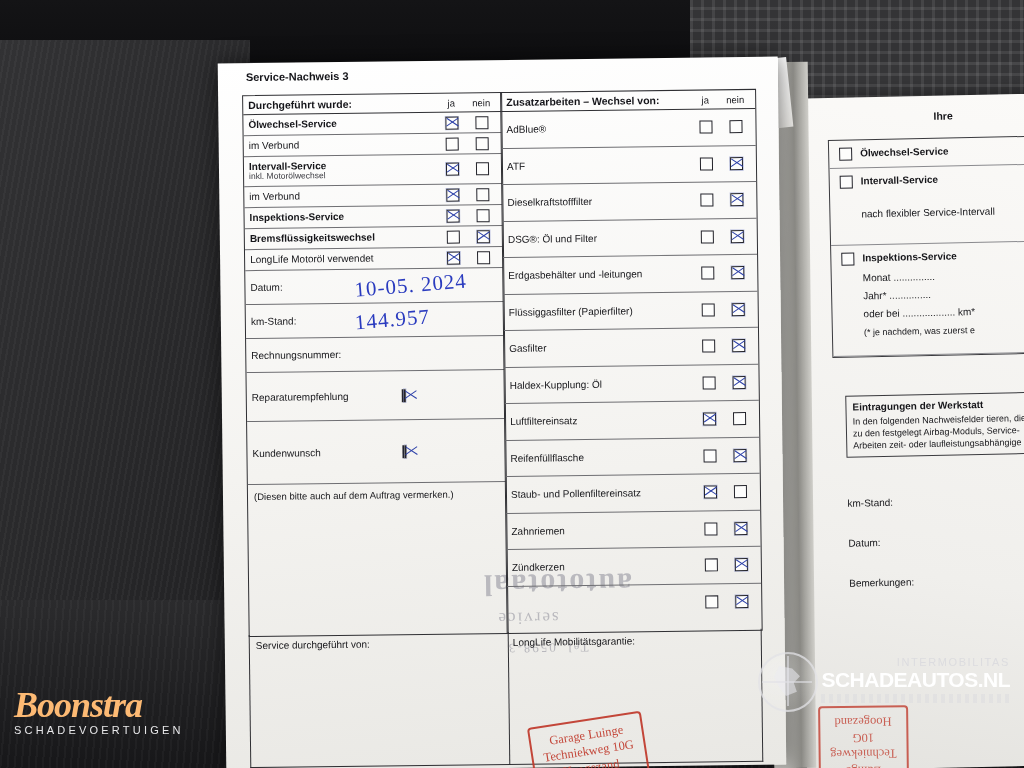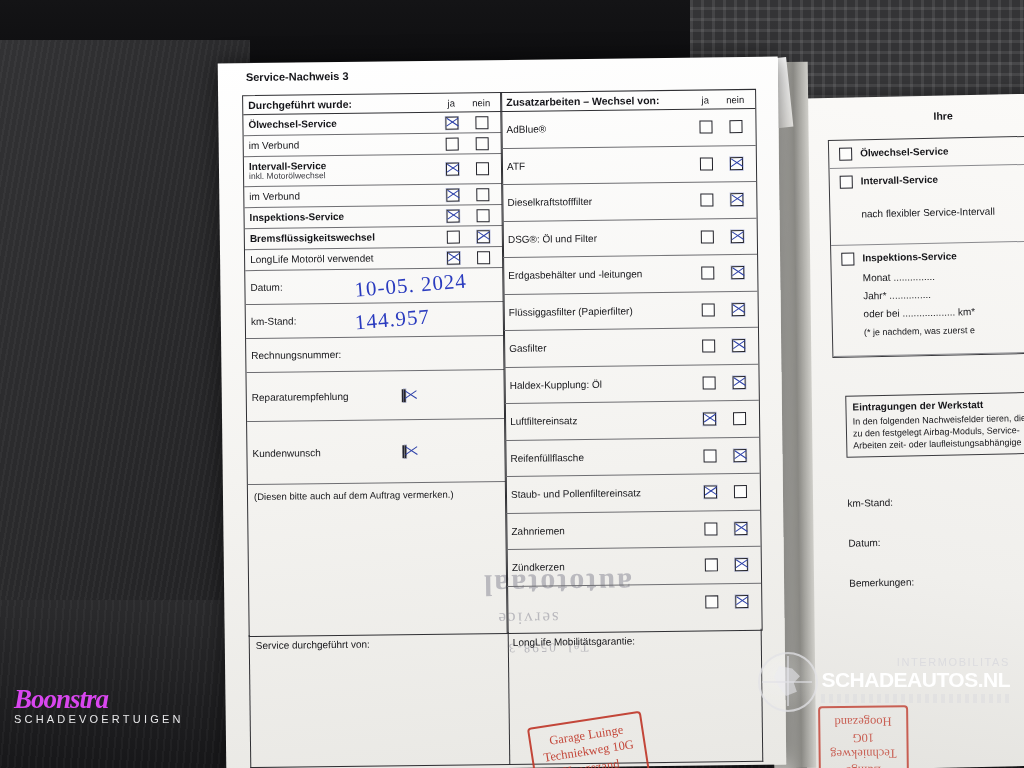--- a/index.html
+++ b/index.html
@@ -109,21 +109,21 @@
 
   .wm{position:absolute;font-family:"Liberation Serif", serif;color:rgba(120,120,135,.45);
       transform:rotate(180deg);letter-spacing:2px;}
   .wm1{left:258px;top:508px;font-size:30px;font-weight:bold;}
   .wm2{left:272px;top:548px;font-size:17px;}
   .wm3{left:282px;top:580px;font-size:13px;}
 
   
   .logo-boonstra{position:absolute;left:14px;top:684px;}
   .logo-boonstra .b1{font-family:"Liberation Serif", serif;font-style:italic;font-weight:bold;
-      font-size:27px;color:#d946ef;letter-spacing:-1px;}
+      font-size:36px;color:#fdba74;letter-spacing:-1px;}
   .logo-boonstra .b2{font-size:11px;color:#e8e8ea;letter-spacing:3.2px;margin-top:-2px;text-align:center;}
 
   .logo-schade{position:absolute;right:14px;top:656px;text-align:right;}
   .logo-schade .s0{font-size:11px;color:#dcdcdf;letter-spacing:1.6px;}
   .logo-schade .s1{font-size:21px;font-weight:bold;color:#ffffff;letter-spacing:-.5px;}
   .logo-schade .s1 .nl{color:#ffffff;}
   .logo-schade .s2{height:9px;margin-top:2px;background:
       repeating-linear-gradient(90deg,#dcdcdf 0 4px, rgba(0,0,0,0) 4px 8px);opacity:.55;}
   .globe{position:absolute;right:206px;top:652px;width:56px;height:56px;border-radius:50%;
       border:2px solid rgba(225,225,230,.75);

